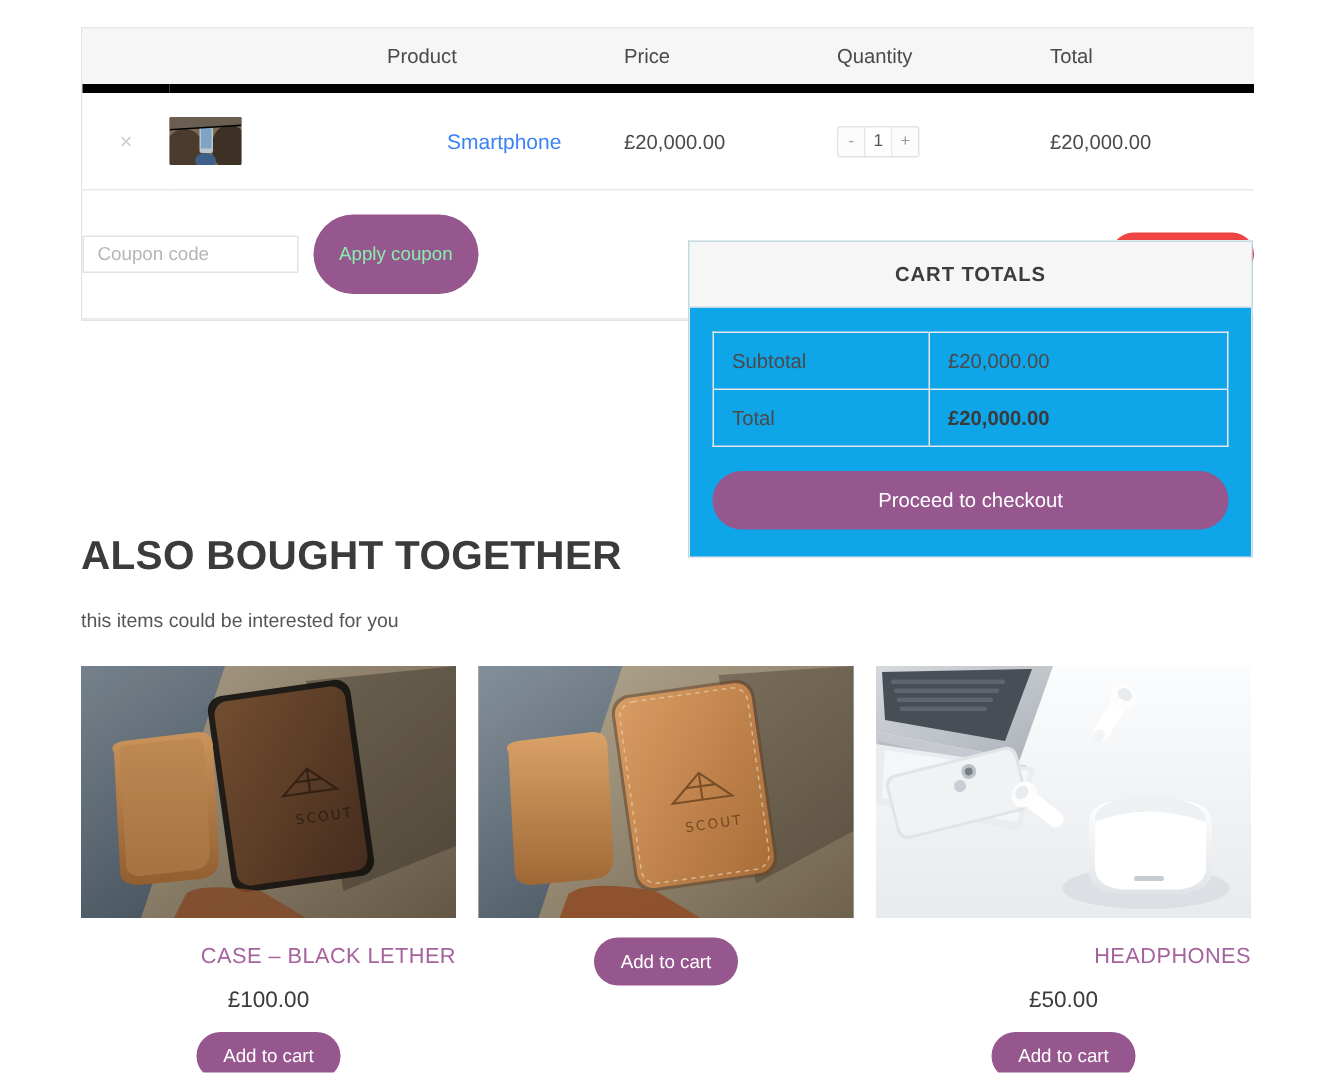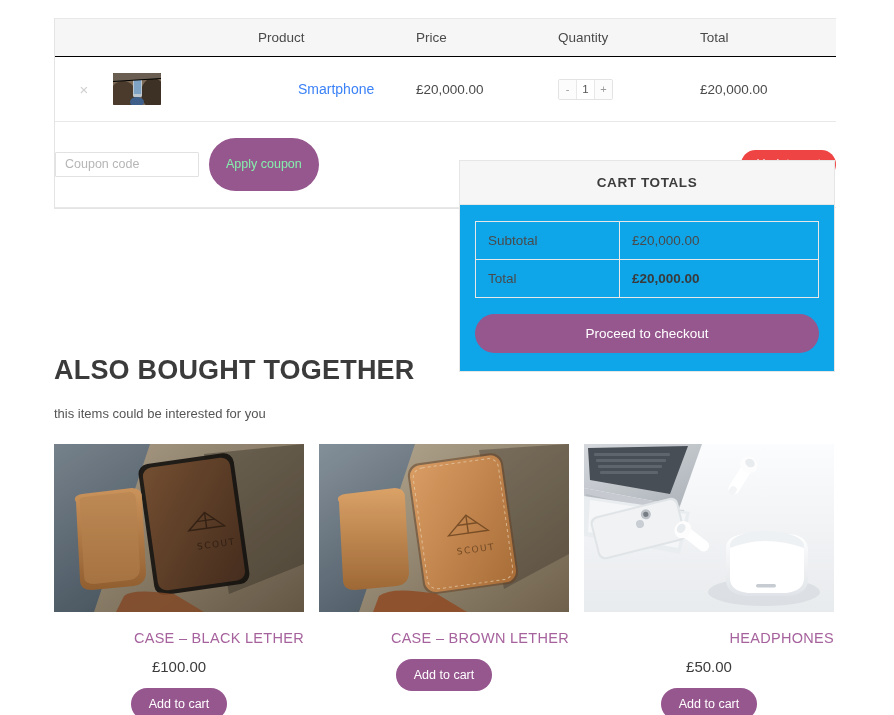--- a/index.html
+++ b/index.html
@@ -30,21 +30,21 @@
     border-collapse: collapse;
     table-layout: fixed;
   }
   table.cart thead th {
     background: #f6f6f6;
     font-size: 13.5px;
     font-weight: 400;
     color: #4a4a4a;
     text-align: left;
     padding: 11px 0;
-    border-bottom: 1px solid #000000;
+    border-bottom: 6px solid #000000;
     border-top: 1px solid #e8e8e8;
   }
   .col-remove { width: 58px; }
   .col-thumb  { width: 145px; }
   .col-name   { width: 158px; }
   .col-price  { width: 142px; }
   .col-qty    { width: 142px; }
   .col-total  { width: 136px; }
 
   table.cart tbody td {
@@ -444,21 +444,20 @@
               <path d="M128 90 L148 72 L168 90 Z"></path>
               <path d="M148 72 L148 90"></path>
                 <path d="M138 81 L158 81"></path>
             </g>
             <text x="134" y="110" transform="rotate(-8 142 80)" font-family="DejaVu Sans" font-size="9" fill="#6d4520" opacity="0.85" letter-spacing="1.5">SCOUT</text>
             <path d="M20 58 Q16 52 26 50 L76 44 Q86 44 86 54 L90 128 Q90 140 78 142 L36 146 Q24 146 24 136 Z" fill="url(#g2tan)"></path>
             <path d="M60 152 Q72 142 118 150 L148 168 L54 168 Z" fill="#95512a" opacity="0.9"></path>
             <rect width="250" height="168" fill="#000" opacity="0.04"></rect>
           </svg>
         </a>
-        <a class="card-title" href="#">CASE – BROWN LETHER</a>
         <div class="card-btn-wrap">
           <button class="card-btn" type="button">Add to cart</button>
         </div>
       </div>
 
       <div class="card">
         <a class="card-img" href="#">
           <svg viewBox="0 0 250 168" preserveAspectRatio="none">
             <defs>
               <linearGradient id="g3bg" x1="0" y1="0" x2="0" y2="1">

